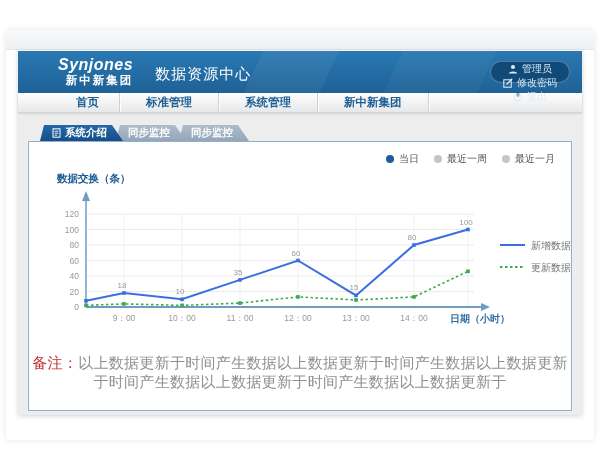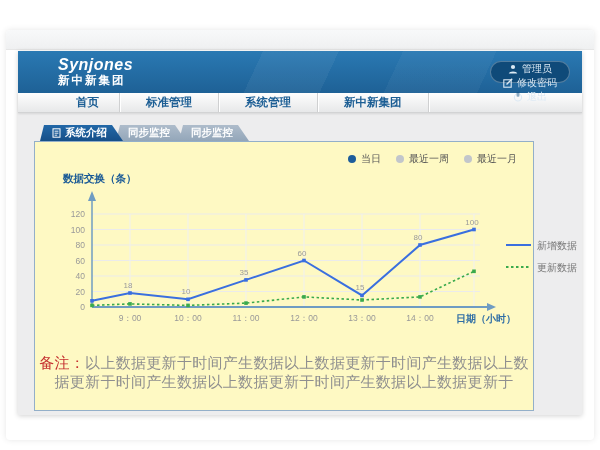--- a/index.html
+++ b/index.html
@@ -12,21 +12,21 @@
 
   .page { position:absolute; left:18px; top:51px; width:564px; height:364px;
     background:#ededee; box-shadow:0 1px 5px rgba(0,0,0,.18); }
 
   
   .hdr { position:relative; height:42px;
     background-image:
       linear-gradient(115deg, transparent 42%, rgba(255,255,255,.05) 42%, rgba(255,255,255,.05) 55%, transparent 55%, transparent 66%, rgba(255,255,255,.04) 66%, rgba(255,255,255,.04) 82%, transparent 82%),
       linear-gradient(180deg,#2a79b3,#1e6196);
     display:flex; align-items:center; }
-  .logo { margin-left:40px; color:#fff; text-align:left; line-height:1; }
+  .logo { margin-left:40px; color:#fff; text-align:right; line-height:1; }
   .logo-top { font-size:16px; font-weight:bold; font-style:italic; letter-spacing:.5px; }
   .logo-bottom { font-size:11.5px; font-weight:bold; letter-spacing:2px; margin-top:2px; }
   .app-title { color:#fff; font-size:15px; margin-left:22px; letter-spacing:1px; padding-top:4px; }
   .user-pill { position:absolute; right:12px; top:10px; height:22px; border-radius:11px;
     background:#0f4a79; border:1px solid rgba(255,255,255,.28);
     display:flex; align-items:center; padding:0 12px; gap:0;flex-direction:column; }
   .user-pill .itm { display:flex; align-items:center; gap:4px; color:#dce9f4; font-size:10px; cursor:pointer; }
   .user-pill svg { display:block; }
 
   
@@ -40,22 +40,22 @@
   .tabs { position:absolute; left:22px; top:74px; height:16px; display:flex; z-index:3; }
   .tab { position:relative; height:16px; padding:0 16px 0 12px; margin-right:-7px;
     display:flex; align-items:center; gap:4px;
     color:#fff; font-size:10.5px; font-weight:bold;
     clip-path:polygon(0 100%, 4px 0, calc(100% - 11px) 0, 100% 100%);
     background:linear-gradient(#aebccb,#93a6b9); cursor:pointer;text-align:right; }
   .tab.active { background:linear-gradient(#2268a8,#164f88); z-index:4; }
   .tab svg { display:block; }
 
   
-  .panel { position:absolute; left:16px; top:90px; width:500px; height:270px;
-    background:#fef9c3; border:1px solid #93afc9; }
+  .panel { position:absolute; left:10px; top:90px; width:544px; height:270px;
+    background:#ffffff; border:1px solid #93afc9; }
 
   .radio-legend { position:absolute; top:10px; right:16px; display:flex; gap:15px; }
   .radio-item { display:flex; align-items:center; gap:5px; font-size:10px; color:#555; cursor:pointer; }
   .radio-dot { width:8px; height:8px; border-radius:50%; background:#c2c6cb; }
   .radio-item.selected .radio-dot { background:#1d5d9b; }
 
   .chart-wrap { position:absolute; left:0; top:24px; width:544px; height:180px; }
   svg text { font-family:"Liberation Sans", sans-serif; }
 
   .note { position:absolute; left:0; top:212px; width:100%; text-align:center;
@@ -69,20 +69,21 @@
   <div class="outer-window-top"></div>
 </div>
 
 <div class="page">
 
   <div class="hdr">
     <div class="logo">
       <div class="logo-top">Synjones</div>
       <div class="logo-bottom">新中新集团</div>
     </div>
+    <div class="app-title">数据资源中心</div>
 
     <div class="user-pill">
       <div class="itm">
         <span>
           <svg width="10" height="10" viewBox="0 0 10 10">
               <circle cx="5" cy="3" r="2.1" fill="#dce9f4"></circle>
               <path d="M0.8 9.6 C0.8 6.9 9.2 6.9 9.2 9.6 Z" fill="#dce9f4"></path>
             </svg>
         </span>
         <span>管理员</span>

